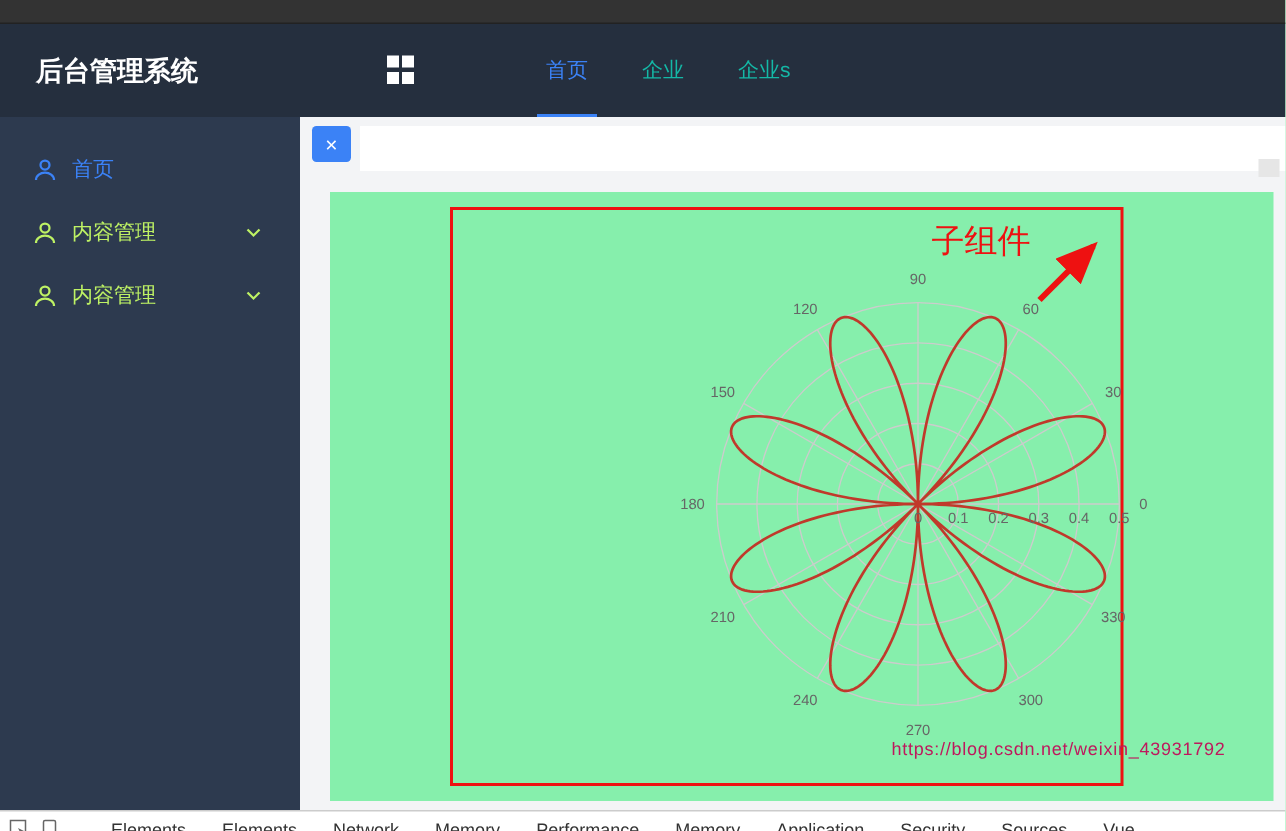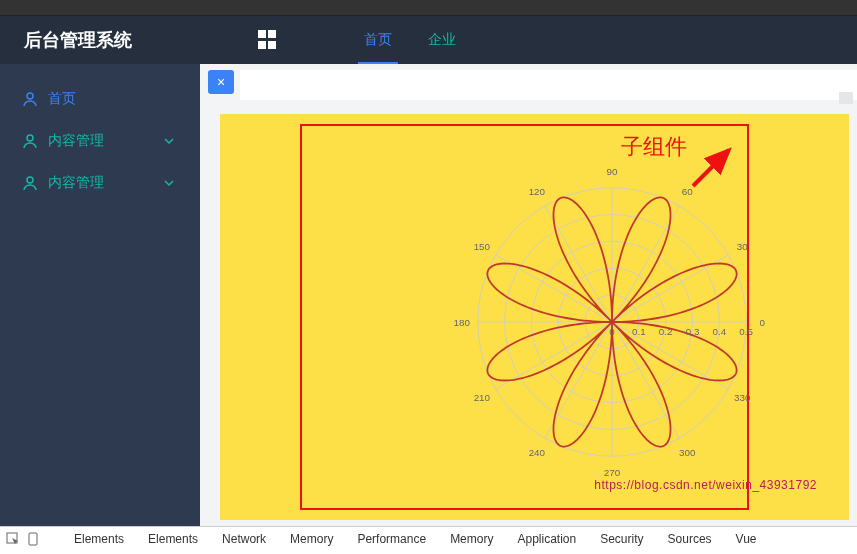--- a/index.html
+++ b/index.html
@@ -1,36 +1,36 @@
 <!DOCTYPE html>
 <html><head>
 <meta charset="utf-8">
 <style>
 * { margin: 0; padding: 0; box-sizing: border-box; }
 body { font-family: -apple-system, "Helvetica Neue", Arial, sans-serif; width: 857px; height: 554px; overflow: hidden; background: #fff; }
 .topbar { height: 16px; background: #333; border-bottom: 1px solid #222; }
-.header { height: 48px; background: #252f3e; display: flex; align-items: center; color: #fff; gap: 48px; }
+.header { height: 62px; background: #252f3e; display: flex; align-items: center; color: #fff; gap: 48px; }
 .logo { width: 200px; padding-left: 24px; font-size: 18px; font-weight: 600; }
 .grid-icon { margin: 0 20px 0 10px; display: flex; flex-wrap: wrap; width: 20px; height: 20px; gap: 2px; }
 .grid-icon span { width: 8px; height: 8px; background: #fff; }
 .tabs { display: flex; height: 100%; }
 .tab { padding: 0 18px; display: flex; align-items: center; font-size: 14px; color: #14b8a6; cursor: pointer; position: relative; }
 .tab.active { color: #3b82f6; }
 .tab.active::after { content: ""; position: absolute; bottom: 0; left: 12px; right: 12px; height: 2px; background: #3b82f6; }
 .body { display: flex; height: calc(100% - 68px - 24px); }
 .sidebar { width: 200px; background: #2d3a4f; padding-top: 14px; }
-.side-item { display: flex; align-items: center; padding: 12px 22px; color: #14b8a6; font-size: 14px; cursor: pointer; position: relative; }
+.side-item { display: flex; align-items: center; padding: 12px 22px; color: #bef264; font-size: 14px; cursor: pointer; position: relative; }
 .side-item.active { color: #3b82f6; }
 .side-item svg { margin-right: 10px; }
 .chev { position: absolute; right: 16px; }
 .main { flex: 1; background: #f3f4f6; position: relative; overflow: hidden; }
 .close-btn { position: absolute; top: 6px; left: 8px; width: 26px; height: 24px; background: #3b82f6; color: #fff; border-radius: 3px; font-size: 14px; display: flex; align-items: center; justify-content: center; cursor: pointer; }
 .tabstrip { position: absolute; top: 6px; left: 40px; right: 0; height: 30px; background: #fff; }
 .tabstrip .mark { position: absolute; right: 4px; bottom: -4px; width: 14px; height: 12px; background: #e6e6e6; }
-.card { position: absolute; top: 50px; left: 20px; right: 8px; bottom: 6px; background: #fde047; }
+.card { position: absolute; top: 50px; left: 20px; right: 8px; bottom: 6px; background: #86efac; }
 .redbox { position: absolute; top: 10px; left: 80px; right: 100px; bottom: 10px; border: 2px solid #e11; }
 .annot { position: absolute; top: 6px; right: 60px; color: #e11; font-size: 22px; }
 .arrow { position: absolute; top: 18px; right: 12px; }
 .polar { position: absolute; top: 26px; left: 140px; width: 340px; height: 340px; }
 .polar circle.grid { fill: none; stroke: #ccc; stroke-width: 1; }
 .polar line.grid { stroke: #ccc; stroke-width: 1; }
 .polar text { font-size: 11px; fill: #666; }
 .rose { fill: none; stroke: #c0392b; stroke-width: 2; }
 .devtools { height: 24px; border-top: 1px solid #ccc; display: flex; align-items: center; font-size: 12px; color: #333; padding: 0 6px; gap: 24px; }
 .devtools .dticon { display: flex; gap: 6px; align-items: center; margin-right: 10px; }
@@ -45,20 +45,21 @@
   <div class="logo">后台管理系统</div>
   <div class="grid-icon">
     <span></span>
       <span></span>
       <span></span>
       <span></span>
   </div>
   <div class="tabs">
     <div class="tab active">首页</div>
     <div class="tab">企业</div>
+    <div class="tab">企业s</div>
   </div>
 </div>
 
 <div class="body">
   <div class="sidebar">
     <div class="side-item active">
       <svg width="16" height="16" viewBox="0 0 16 16">
           <circle cx="8" cy="5" r="3" fill="none" stroke="currentColor" stroke-width="1.5"></circle>
           <path d="M2 15c0-3 3-5 6-5s6 2 6 5" fill="none" stroke="currentColor" stroke-width="1.5"></path>
         </svg>

